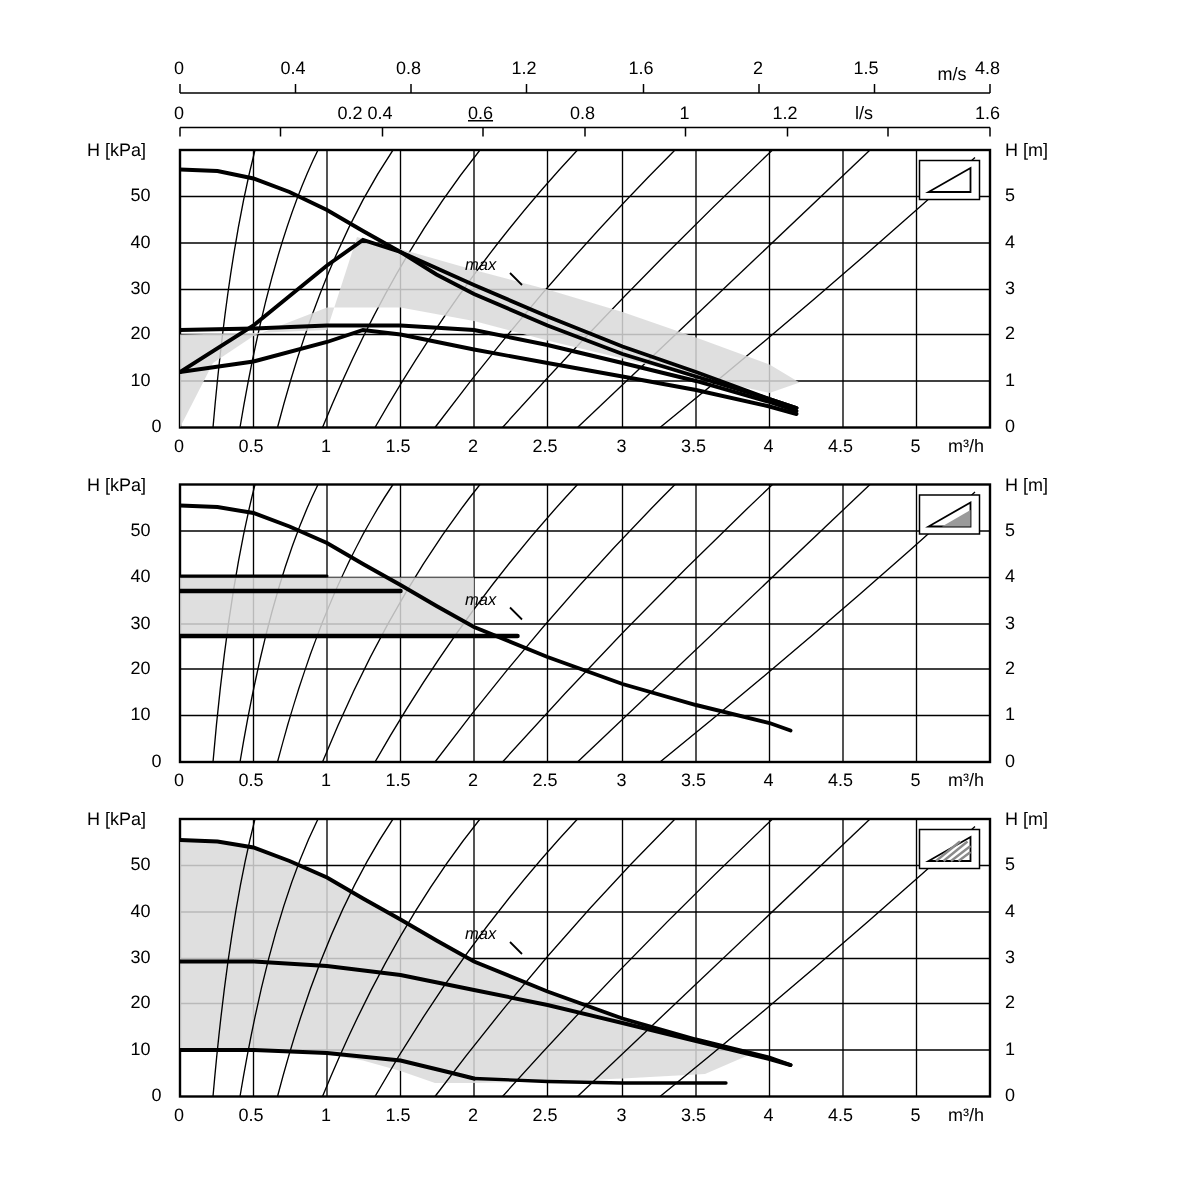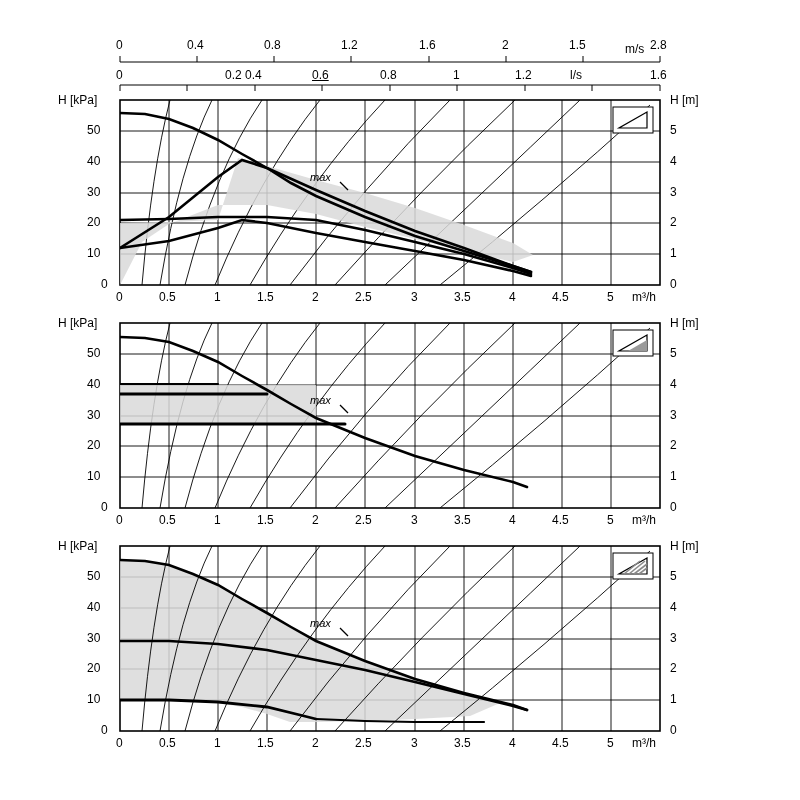--- a/index.html
+++ b/index.html
@@ -221,21 +221,21 @@
   </svg>
 
   <div class="lbl" style="left:116px;top:38px;">0</div>
   <div class="lbl" style="left:187px;top:38px;">0.4</div>
   <div class="lbl" style="left:264px;top:38px;">0.8</div>
   <div class="lbl" style="left:341px;top:38px;">1.2</div>
   <div class="lbl" style="left:419px;top:38px;">1.6</div>
   <div class="lbl" style="left:502px;top:38px;">2</div>
   <div class="lbl" style="left:569px;top:38px;">1.5</div>
   <div class="lbl" style="left:609px;top:42px;padding-left:16px;">m/s</div>
-  <div class="lbl" style="left:650px;top:38px;">2.8</div>
+  <div class="lbl" style="left:650px;top:38px;">4.8</div>
 
   <div class="lbl" style="left:116px;top:68px;">0</div>
   <div class="lbl" style="left:177px;top:68px;margin-left:48px;">0.2</div>
   <div class="lbl" style="left:245px;top:68px;">0.4</div>
   <div class="lbl" style="left:312px;top:68px;text-decoration:underline;">0.6</div>
   <div class="lbl" style="left:380px;top:68px;">0.8</div>
   <div class="lbl" style="left:453px;top:68px;">1</div>
   <div class="lbl" style="left:515px;top:68px;">1.2</div>
   <div class="lbl" style="left:570px;top:68px;">l/s</div>
   <div class="lbl" style="left:650px;top:68px;">1.6</div>

